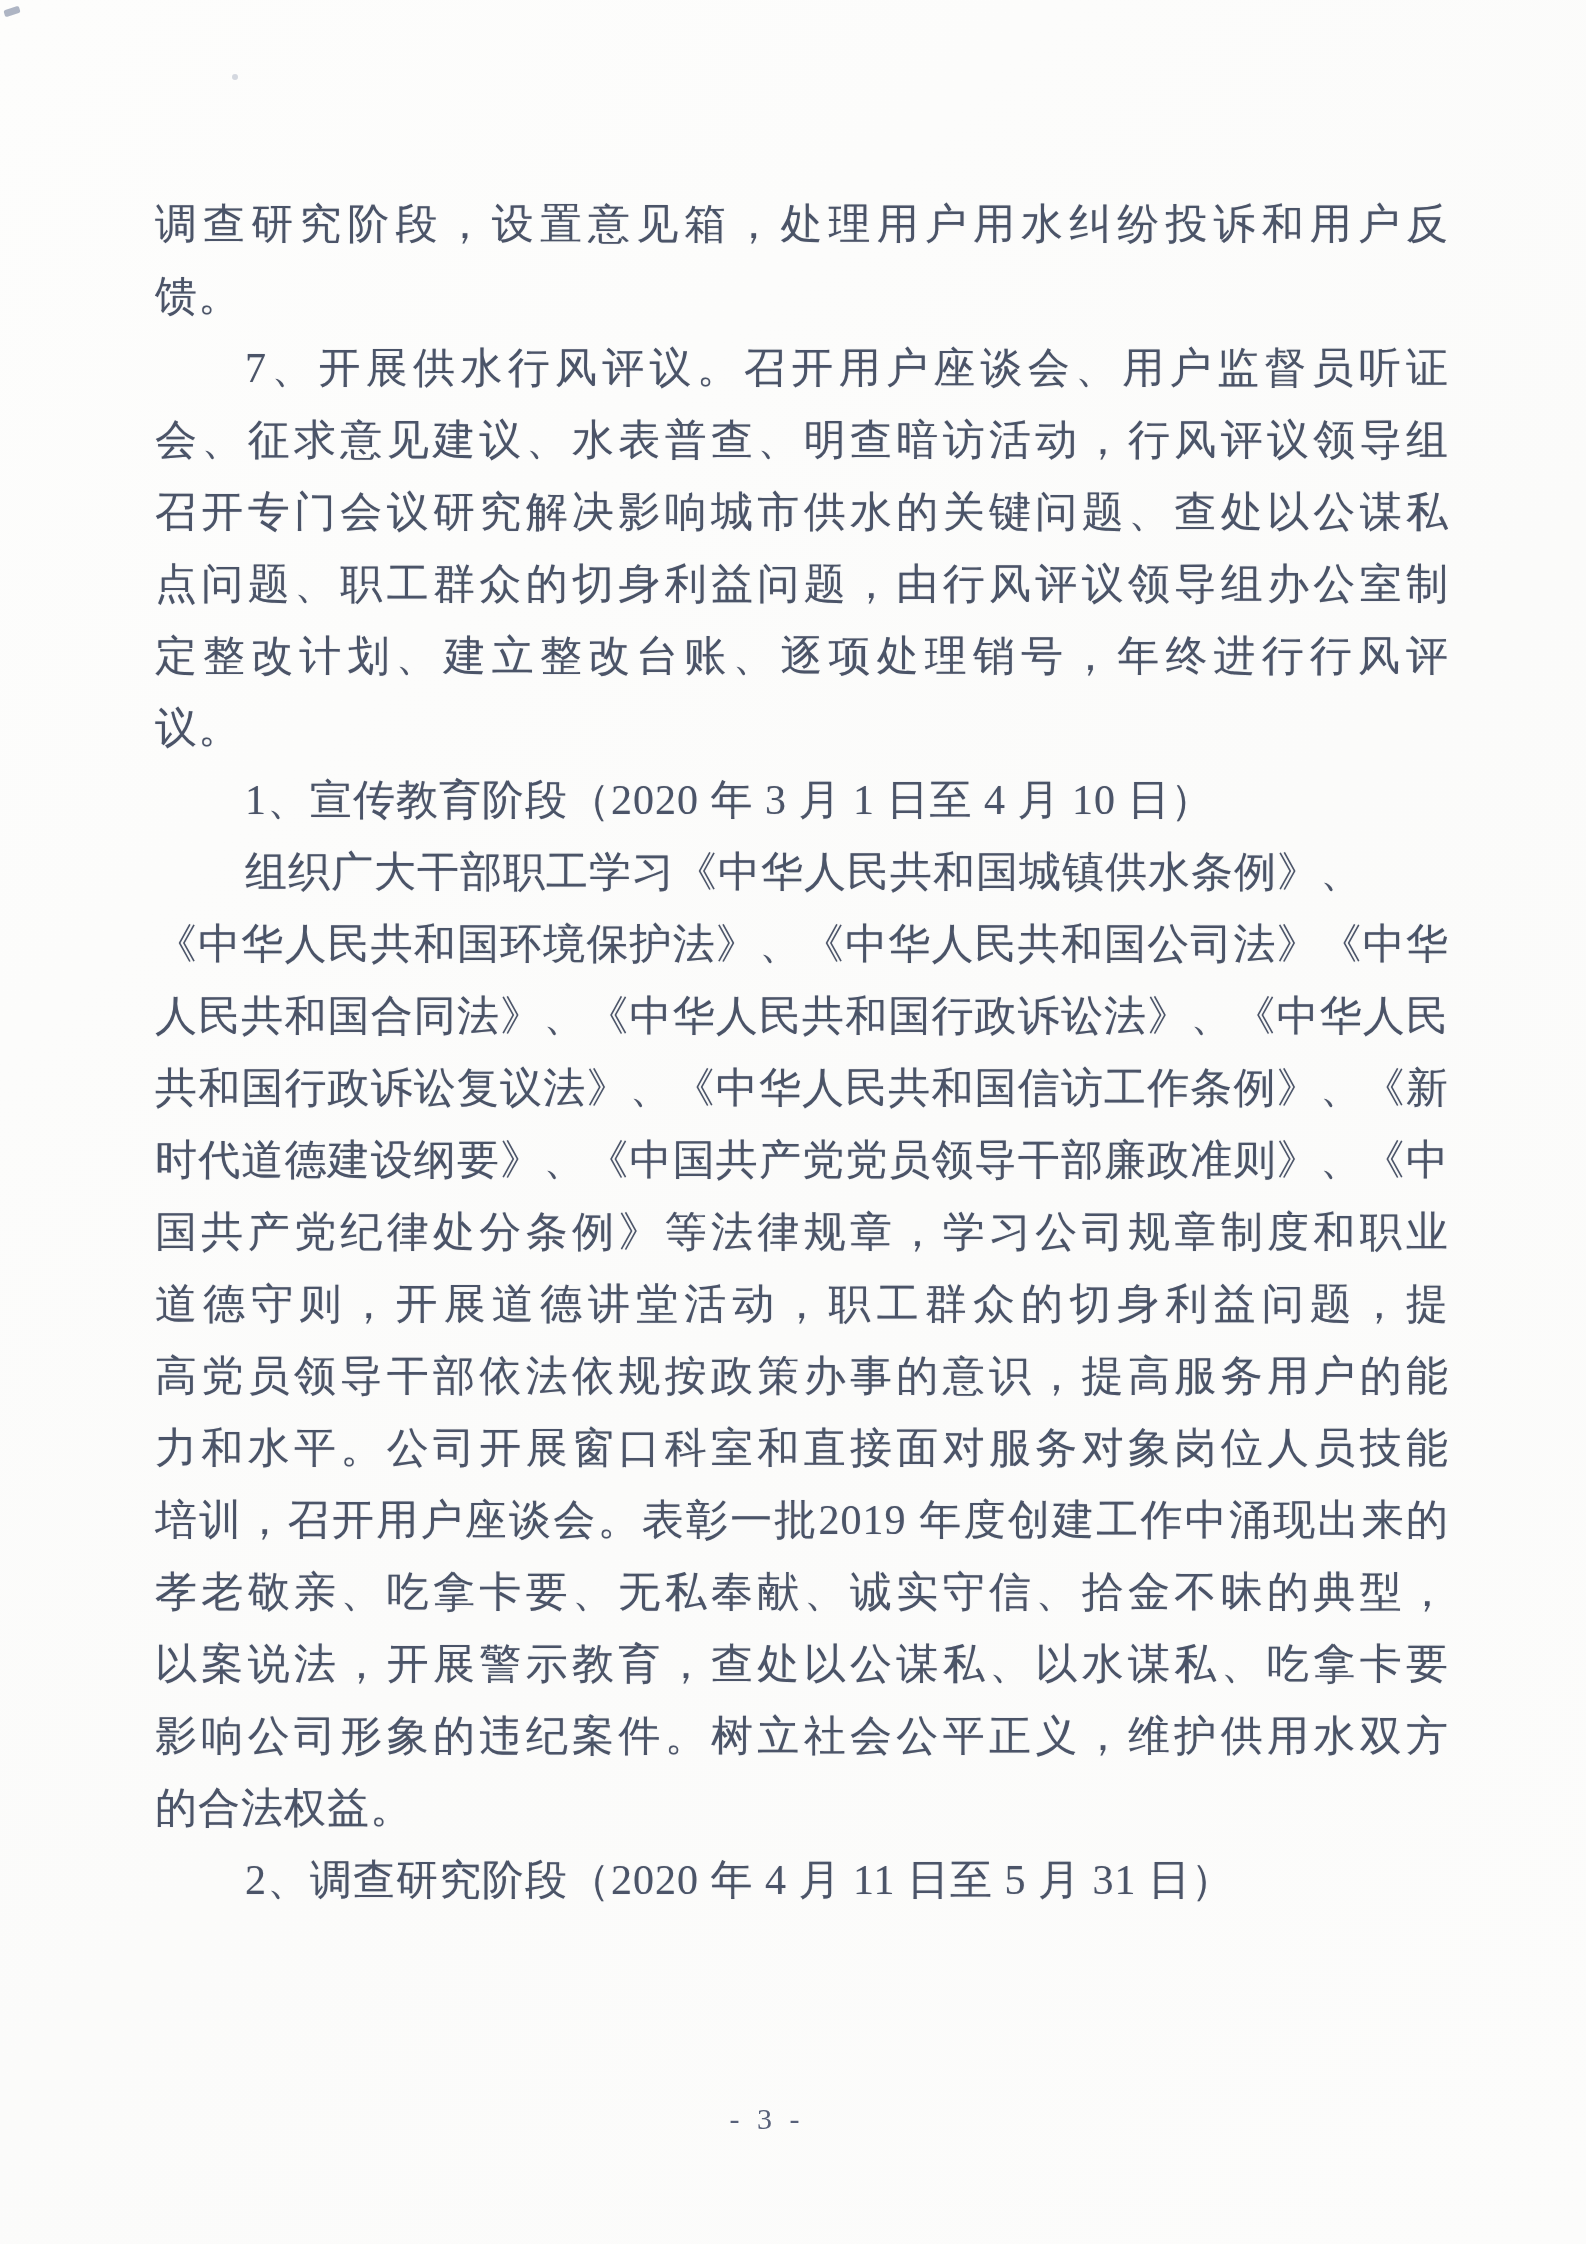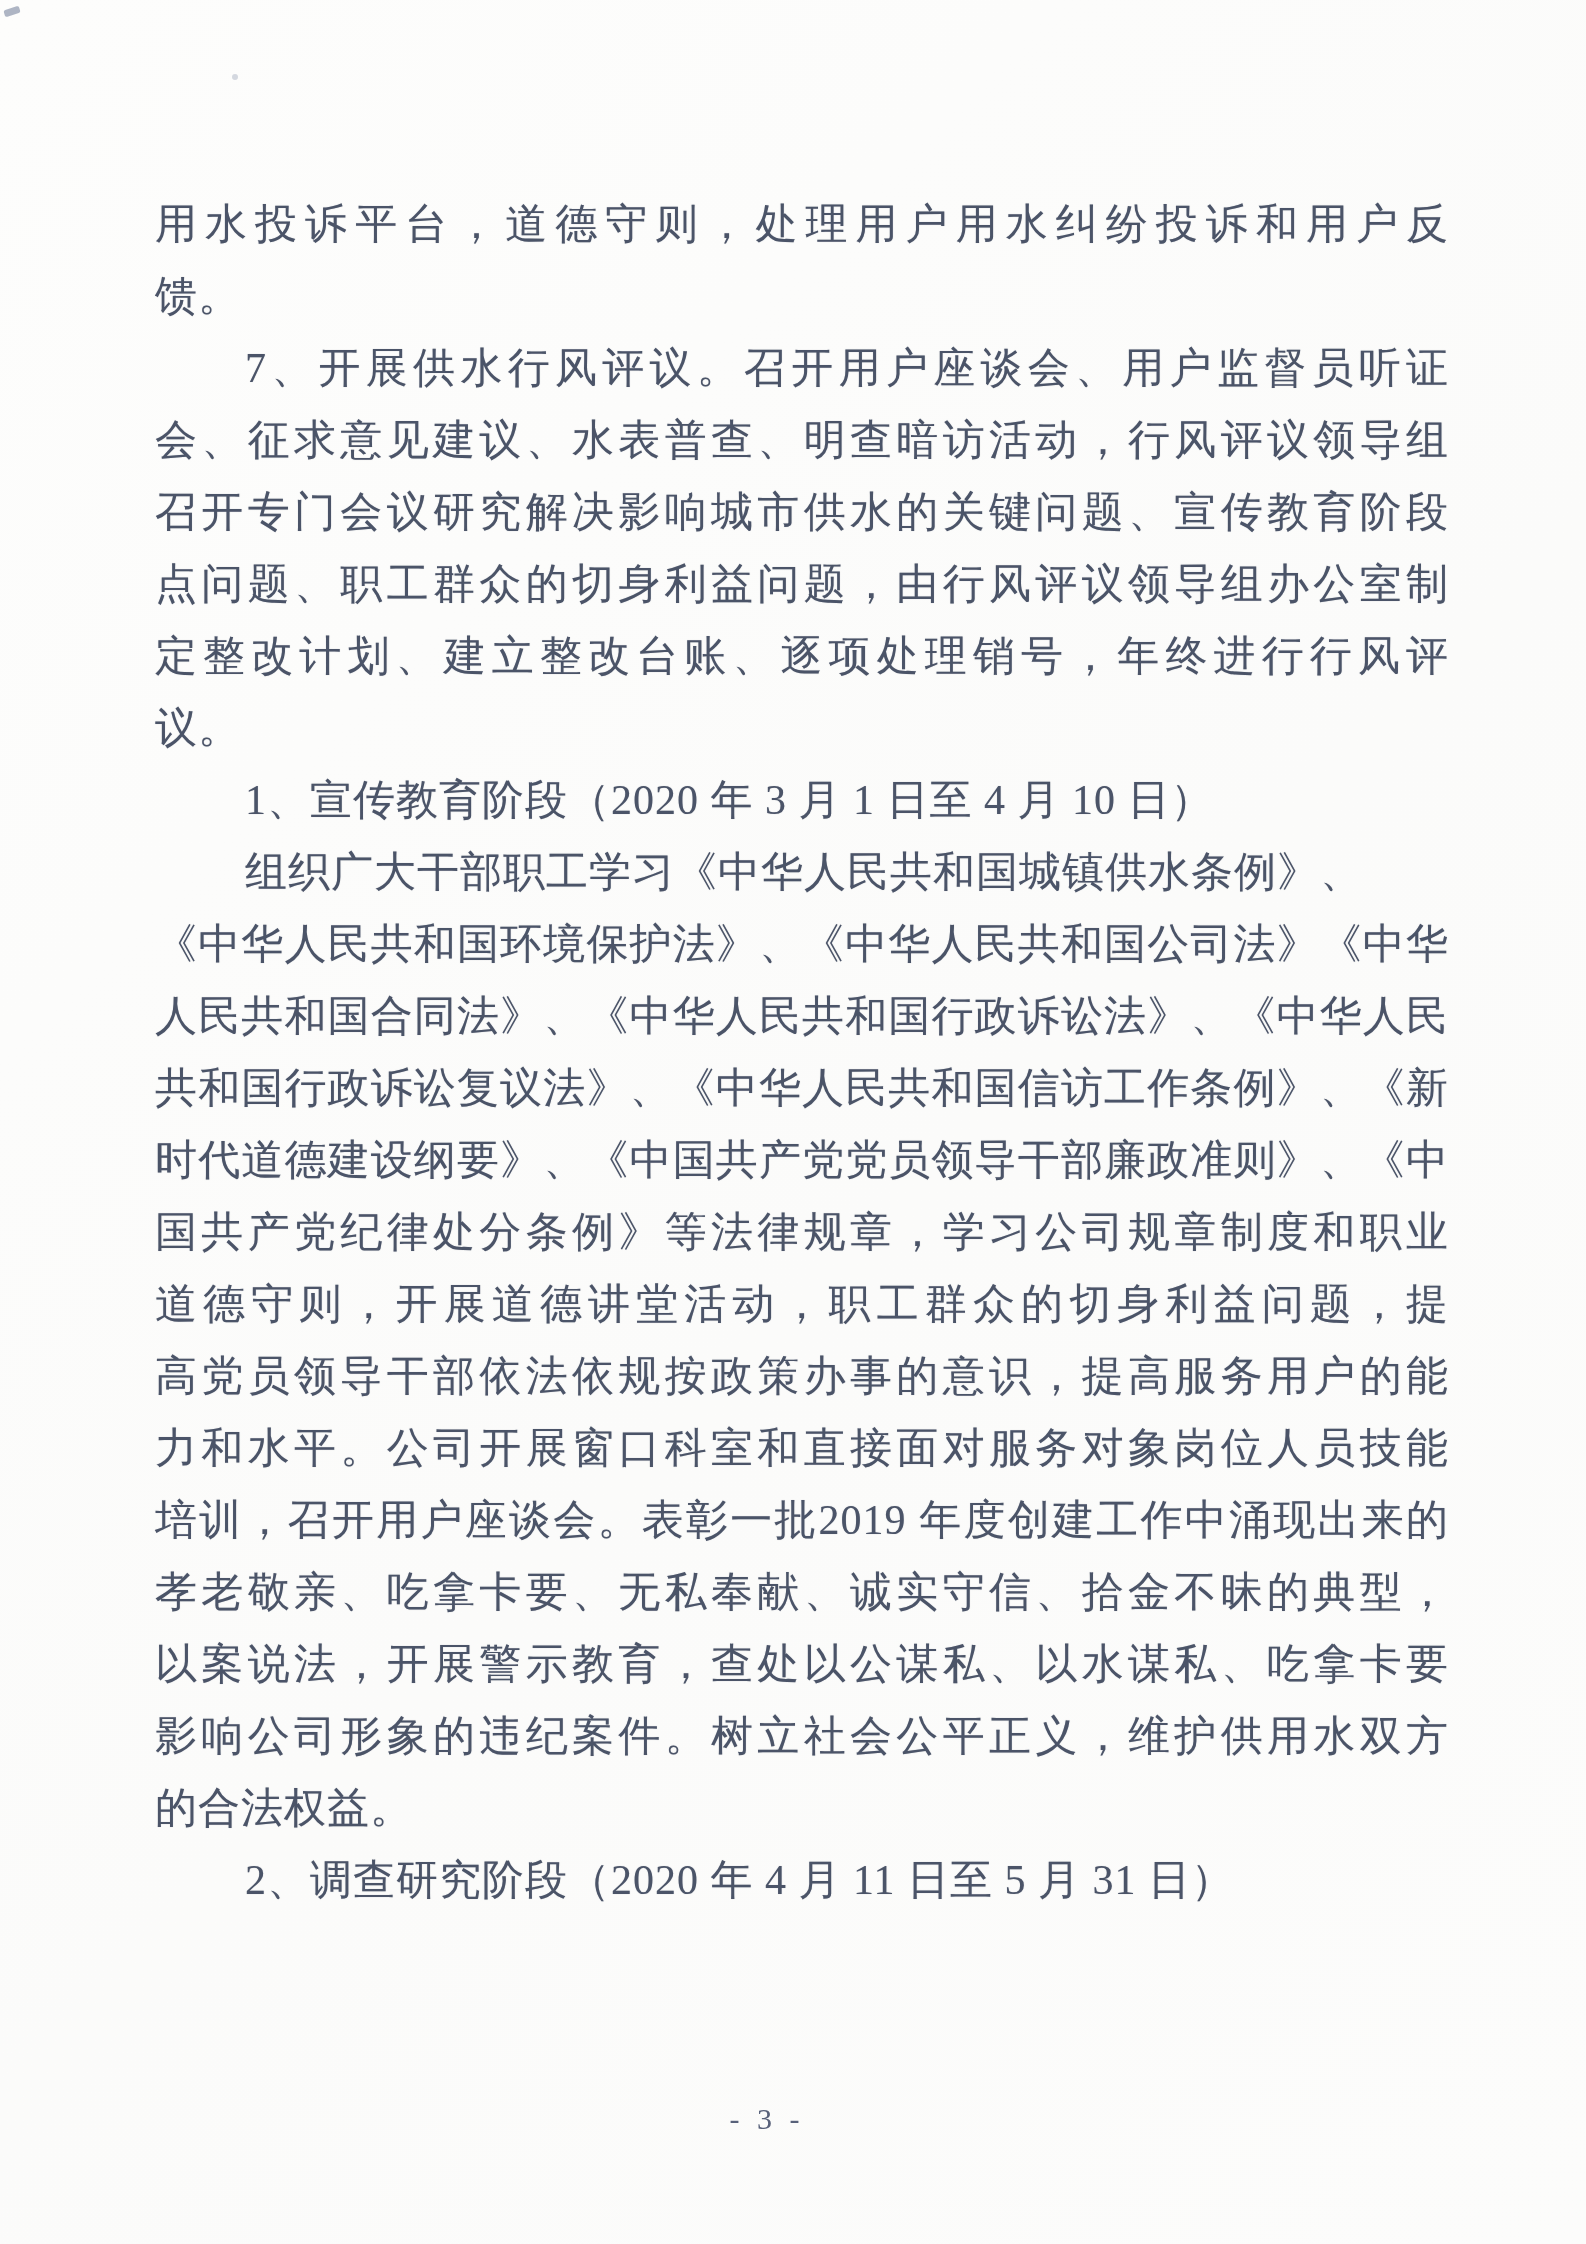--- a/index.html
+++ b/index.html
@@ -50,25 +50,25 @@
   .s2 { left: 232px; top: 74px; width: 6px; height: 6px; opacity: 0.28; border-radius: 50%; }
 </style>
 </head>
 <body>
 
 <div class="page">
   <div class="speck s1"></div>
   <div class="speck s2"></div>
 
   <div class="content">
-    <div class="ln j">用水投诉平台，道德守则，处理用户用水纠纷投诉和用户反</div>
+    <div class="ln j">调查研究阶段，设置意见箱，处理用户用水纠纷投诉和用户反</div>
     <div class="ln">馈。</div>
     <div class="ln ind j">7、开展供水行风评议。召开用户座谈会、用户监督员听证</div>
     <div class="ln j">会、征求意见建议、水表普查、明查暗访活动，行风评议领导组</div>
-    <div class="ln j">召开专门会议研究解决影响城市供水的关键问题、宣传教育阶段</div>
+    <div class="ln j">召开专门会议研究解决影响城市供水的关键问题、查处以公谋私</div>
     <div class="ln j">点问题、职工群众的切身利益问题，由行风评议领导组办公室制</div>
     <div class="ln j">定整改计划、建立整改台账、逐项处理销号，年终进行行风评</div>
     <div class="ln">议。</div>
     <div class="ln ind">1、宣传教育阶段（2020 年 3 月 1 日至 4 月 10 日）</div>
     <div class="ln ind">组织广大干部职工学习《中华人民共和国城镇供水条例》、</div>
     <div class="ln j">《中华人民共和国环境保护法》、《中华人民共和国公司法》《中华</div>
     <div class="ln j">人民共和国合同法》、《中华人民共和国行政诉讼法》、《中华人民</div>
     <div class="ln j">共和国行政诉讼复议法》、《中华人民共和国信访工作条例》、《新</div>
     <div class="ln j">时代道德建设纲要》、《中国共产党党员领导干部廉政准则》、《中</div>
     <div class="ln j">国共产党纪律处分条例》等法律规章，学习公司规章制度和职业</div>

